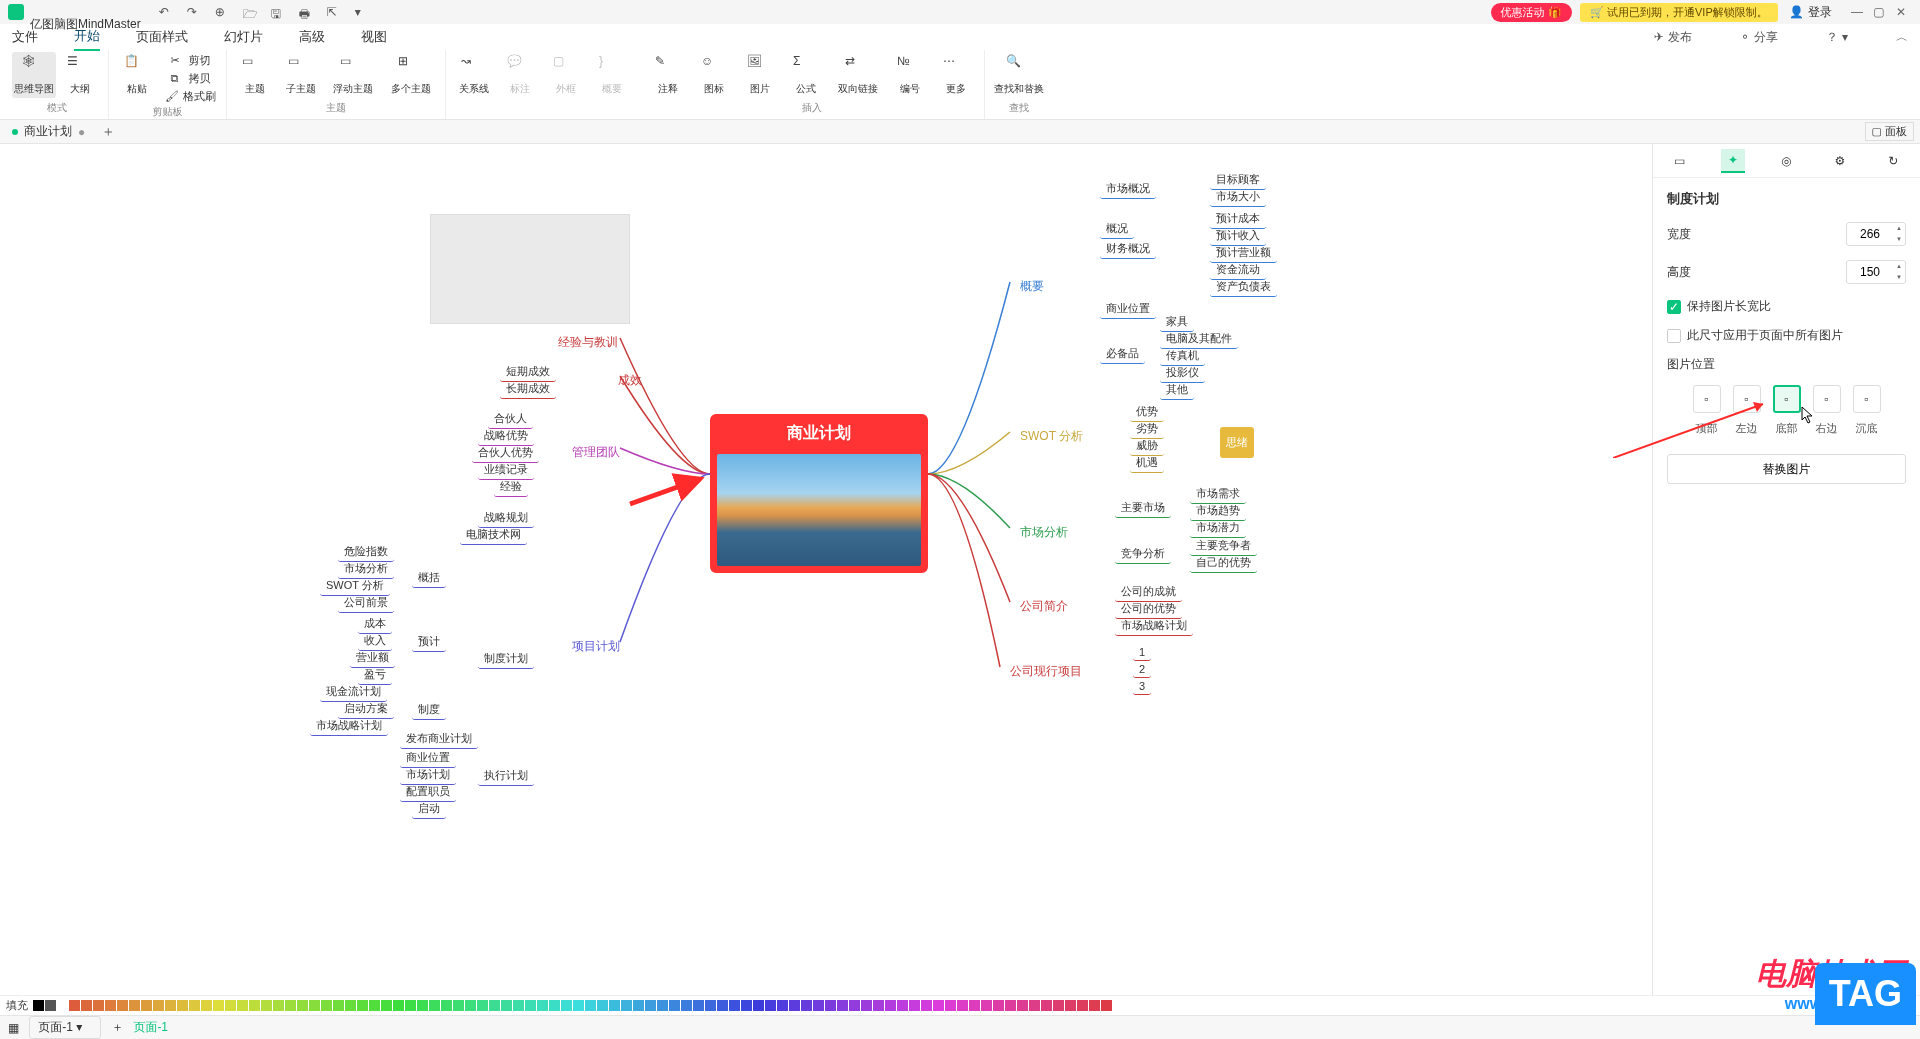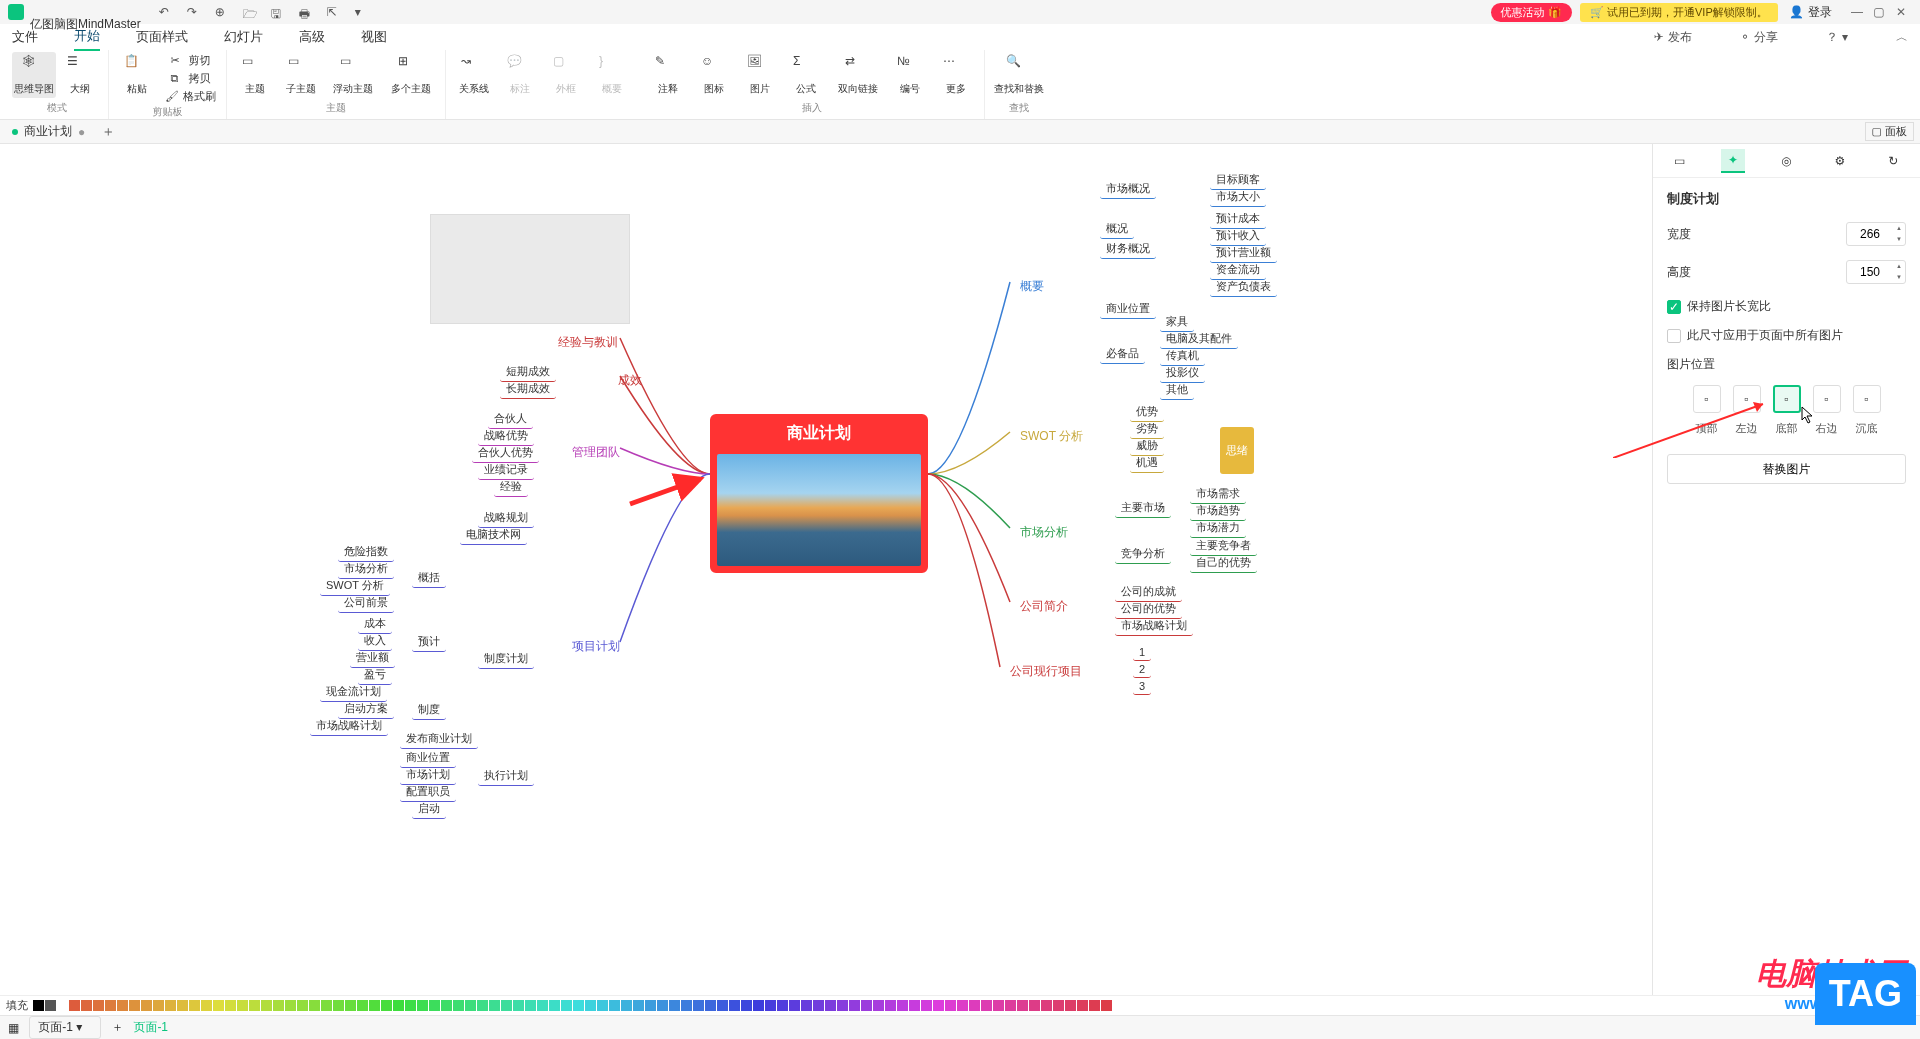--- a/index.html
+++ b/index.html
@@ -316,21 +316,21 @@
     <div class="node sub" style="left:1160px;top:168px;border-color:#3a7fd5">家具</div>
     <div class="node sub" style="left:1160px;top:185px;border-color:#3a7fd5">电脑及其配件</div>
     <div class="node sub" style="left:1160px;top:202px;border-color:#3a7fd5">传真机</div>
     <div class="node sub" style="left:1160px;top:219px;border-color:#3a7fd5">投影仪</div>
     <div class="node sub" style="left:1160px;top:236px;border-color:#3a7fd5">其他</div>
 
     <div class="node sub" style="left:1130px;top:258px;border-color:#c7a83d">优势</div>
     <div class="node sub" style="left:1130px;top:275px;border-color:#c7a83d">劣势</div>
     <div class="node sub" style="left:1130px;top:292px;border-color:#c7a83d">威胁</div>
     <div class="node sub" style="left:1130px;top:309px;border-color:#c7a83d">机遇</div>
-    <div class="node" style="left:1220px;top:283px;background:#e7b93d;color:#fff;padding:16px 6px;border-radius:3px">思绪</div>
+    <div class="node" style="left:1220px;top:283px;background:#e7b93d;color:#fff;padding:8px 6px;border-radius:3px">思绪</div>
 
     <div class="node sub" style="left:1115px;top:354px;border-color:#2e9d4f">主要市场</div>
     <div class="node sub" style="left:1115px;top:400px;border-color:#2e9d4f">竞争分析</div>
     <div class="node sub" style="left:1190px;top:340px;border-color:#2e9d4f">市场需求</div>
     <div class="node sub" style="left:1190px;top:357px;border-color:#2e9d4f">市场趋势</div>
     <div class="node sub" style="left:1190px;top:374px;border-color:#2e9d4f">市场潜力</div>
     <div class="node sub" style="left:1190px;top:392px;border-color:#2e9d4f">主要竞争者</div>
     <div class="node sub" style="left:1190px;top:409px;border-color:#2e9d4f">自己的优势</div>
 
     <div class="node sub" style="left:1115px;top:438px;border-color:#c93b3b">公司的成就</div>

